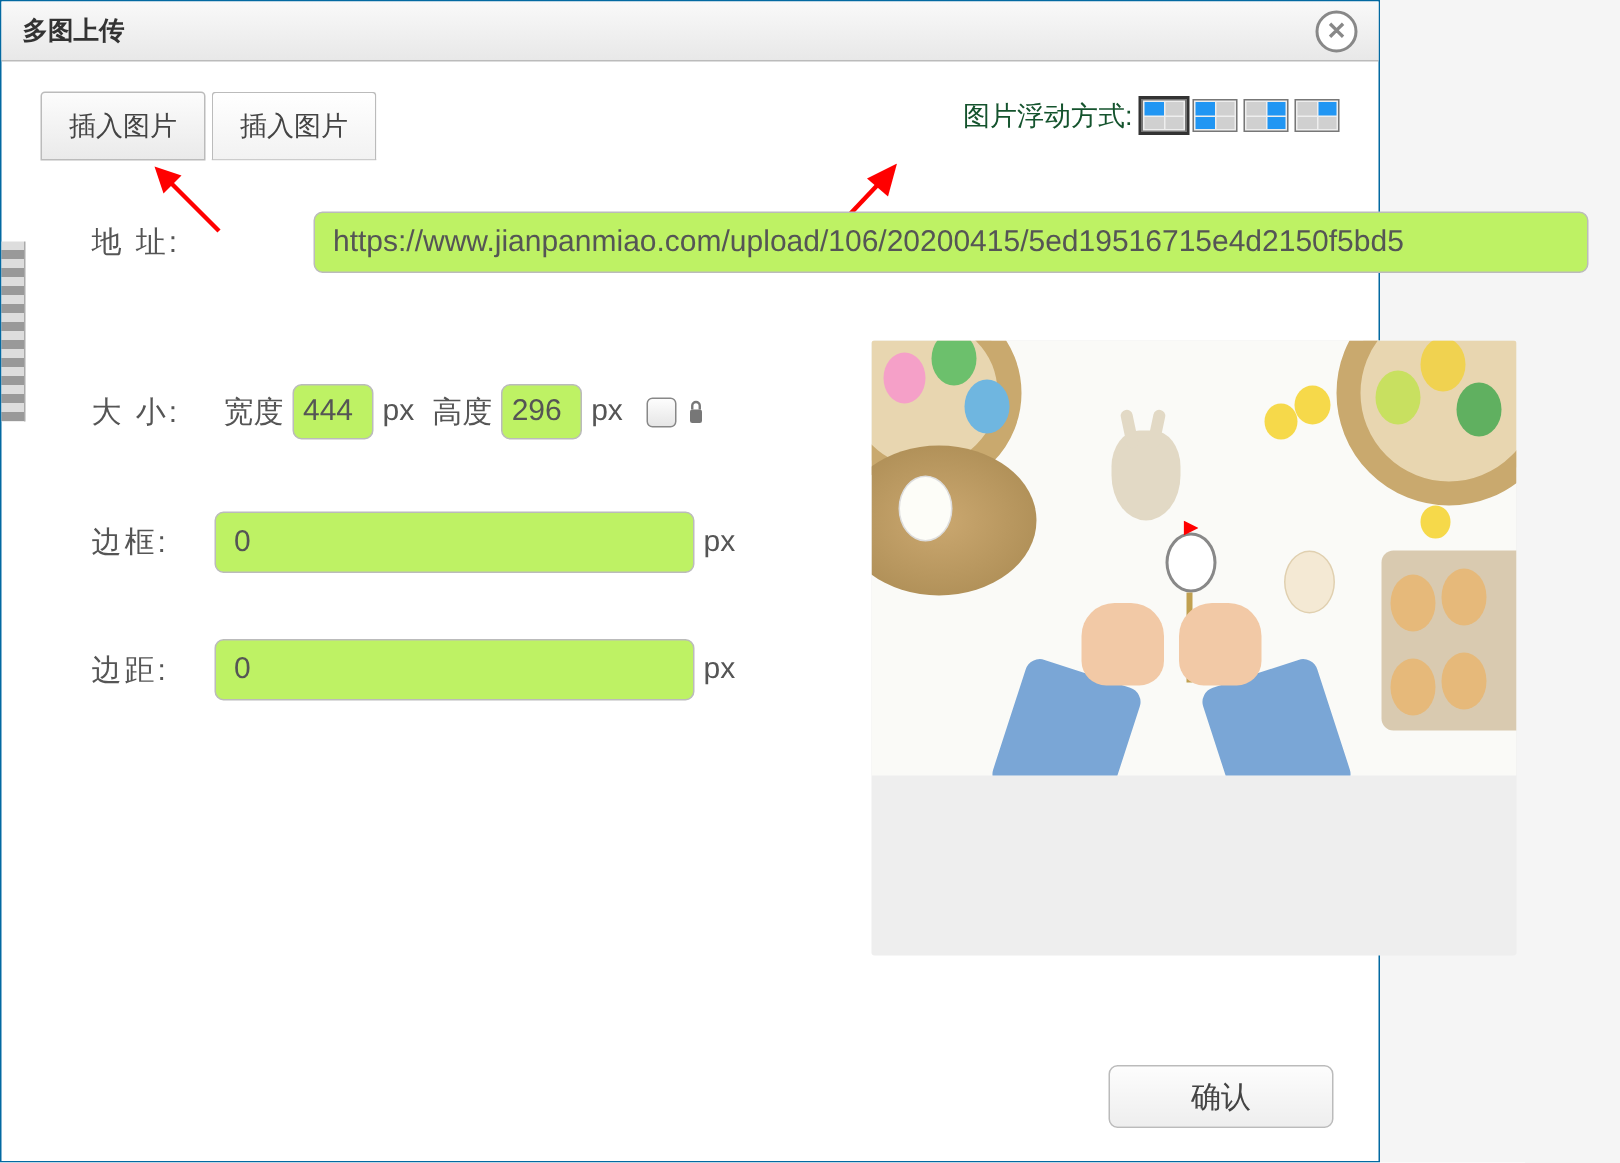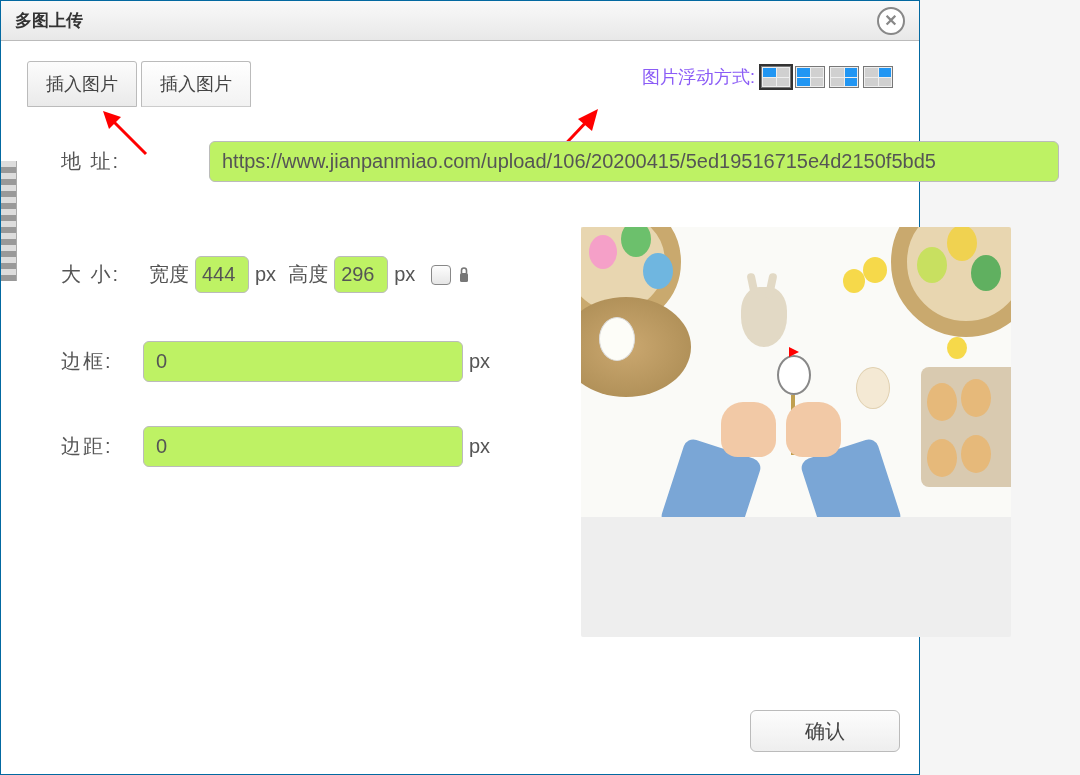--- a/index.html
+++ b/index.html
@@ -62,21 +62,21 @@
       border-radius: 3px 3px 0 0;
     }
     .tab.active { background: linear-gradient(#fff, #f2f2f2); border-bottom: 1px solid #ccc; }
     .float-mode {
       position: absolute;
       right: 26px;
       top: 24px;
       display: flex;
       align-items: center;
       font-size: 18px;
-      color: #8b5cf6;
+      color: #14532d;
     }
     .float-mode span { margin-right: 6px;}
     .float-icons {
       display: flex;
       gap: 4px;
     }
     .float-ic {
       width: 30px; height: 22px;
       border: 1px solid #777;
       cursor: pointer;
@@ -157,21 +157,21 @@
     .preview-image {
       width:100%;
       height: 290px;
       background: #fafaf7;
       position: relative;
       overflow:hidden;
     }
     .footer {
       position: absolute;
       bottom: 22px;
-      right: 19px;
+      right: 30px;
       display: flex;
       gap: 30px;
     }
     .btn {
       width: 150px;
       height: 42px;
       border: 1px solid #bbb;
       background: linear-gradient(#fdfdfd, #eee);
       border-radius: 6px;
       font-size: 20px;

